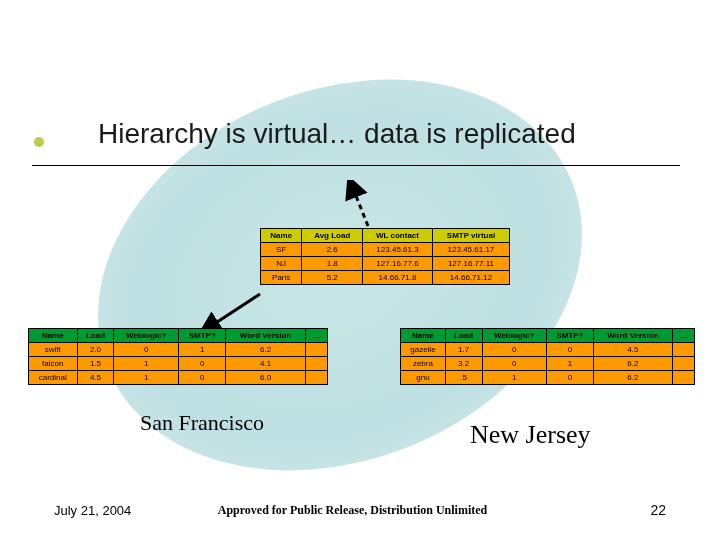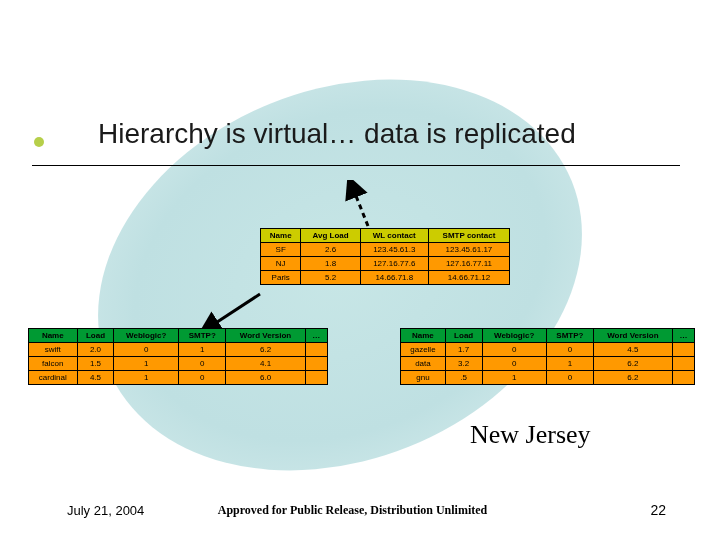--- a/index.html
+++ b/index.html
@@ -90,21 +90,21 @@
     position: absolute;
     font-size: 22px;
     font-family: "Times New Roman", Times, serif;
     z-index: 3;
   }
   .caption.sf { left: 140px; top: 410px; }
   .caption.nj { left: 470px; top: 420px; font-size: 26px; }
 
   .footer-date {
     position: absolute;
-    left: 67px;
+    left: 54px;
     bottom: 22px;
     font-size: 13px;
     z-index: 3;
     text-align: center;
   }
   .footer-center {
     position: absolute;
     left: 0;
     right: 15px;
     bottom: 22px;
@@ -142,21 +142,21 @@
       <line x1="28" y1="46" x2="12" y2="6" stroke="#000" stroke-width="3" stroke-dasharray="5,4" marker-end="url(#ah1)"></line>
     </svg>
   </div>
 
   <table class="data top-table">
     <thead>
         <tr>
       <th>Name</th>
       <th>Avg Load</th>
       <th>WL contact</th>
-      <th>SMTP contact</th>
+      <th>SMTP virtual</th>
     </tr>
       </thead>
     <tbody>
       <tr>
         <td>SF</td>
         <td>2.6</td>
         <td>123.45.61.3</td>
         <td>123.45.61.17</td>
       </tr>
       <tr>
@@ -238,36 +238,37 @@
     <tbody>
       <tr>
         <td>gazelle</td>
         <td>1.7</td>
         <td>0</td>
         <td>0</td>
         <td>4.5</td>
         <td></td>
       </tr>
       <tr>
-        <td>data</td>
+        <td>zebra</td>
         <td>3.2</td>
         <td>0</td>
         <td>1</td>
         <td>6.2</td>
         <td></td>
       </tr>
       <tr>
         <td>gnu</td>
         <td>.5</td>
         <td>1</td>
         <td>0</td>
         <td>6.2</td>
         <td></td>
       </tr>
     </tbody>
   </table>
 
+  <div class="caption sf">San Francisco</div>
   <div class="caption nj">New Jersey</div>
 
   <div class="footer-date">July 21, 2004</div>
   <div class="footer-center">Approved for Public Release, Distribution Unlimited</div>
   <div class="footer-page">22</div>
 </div>
 
 </body></html>

